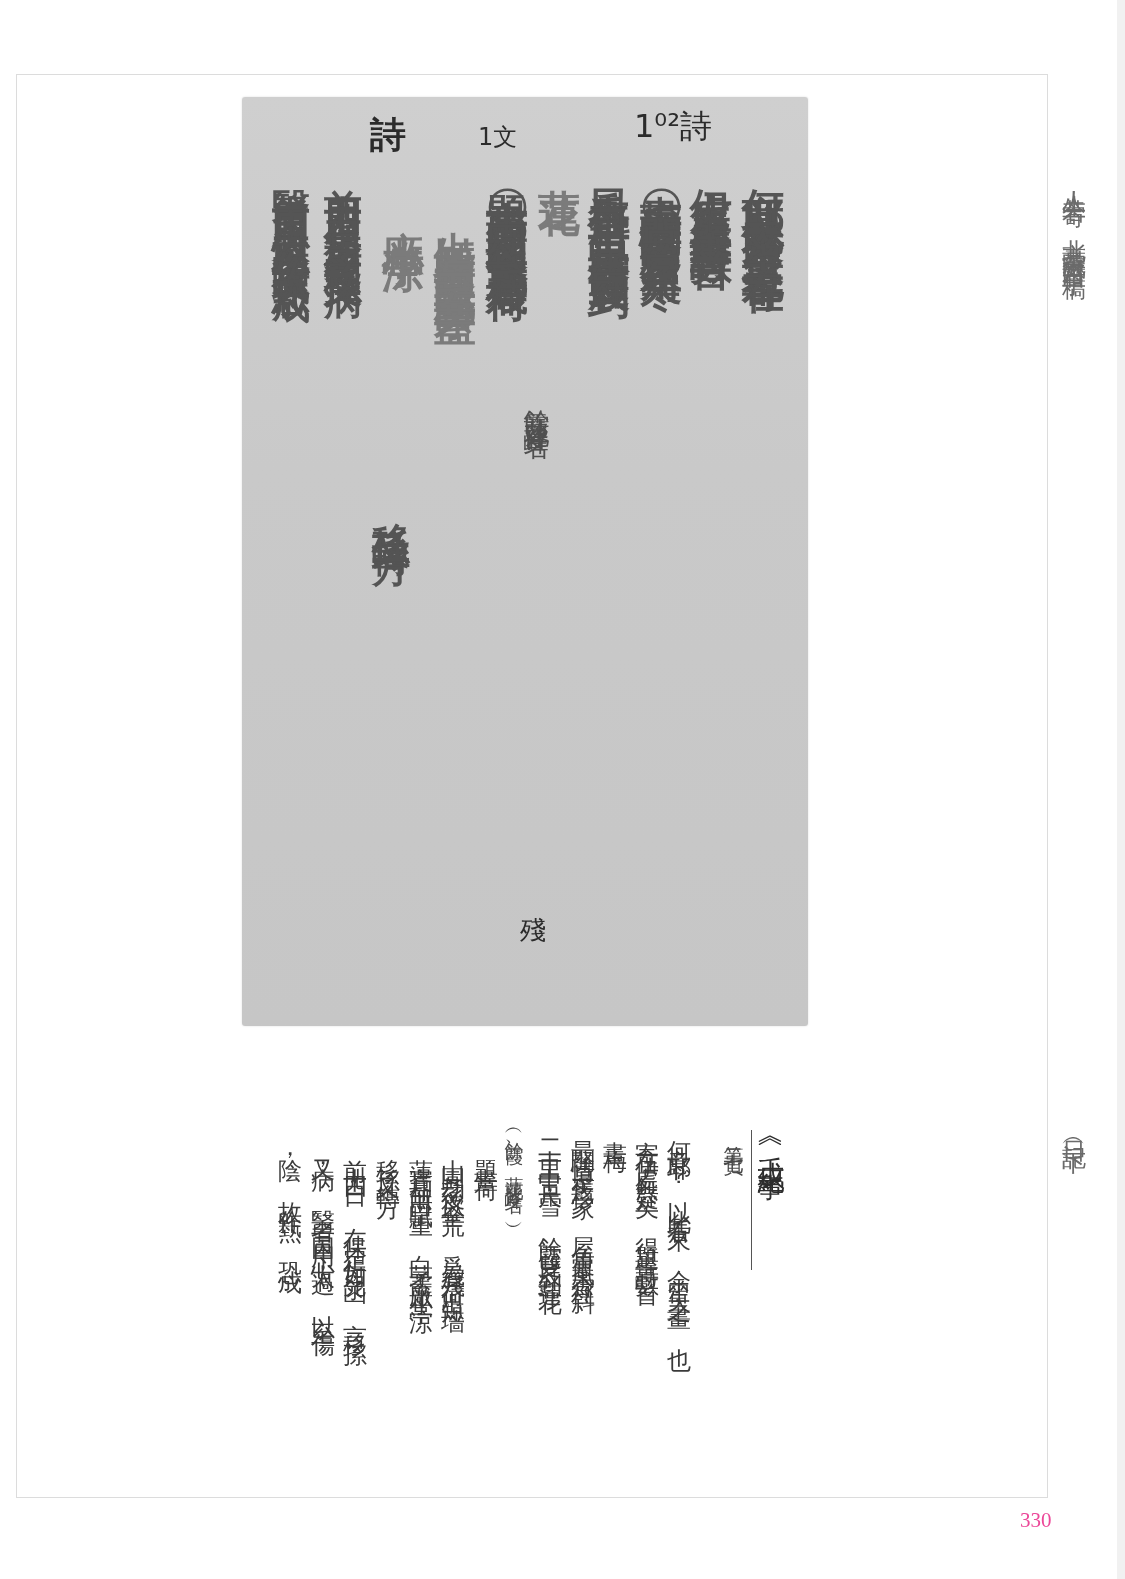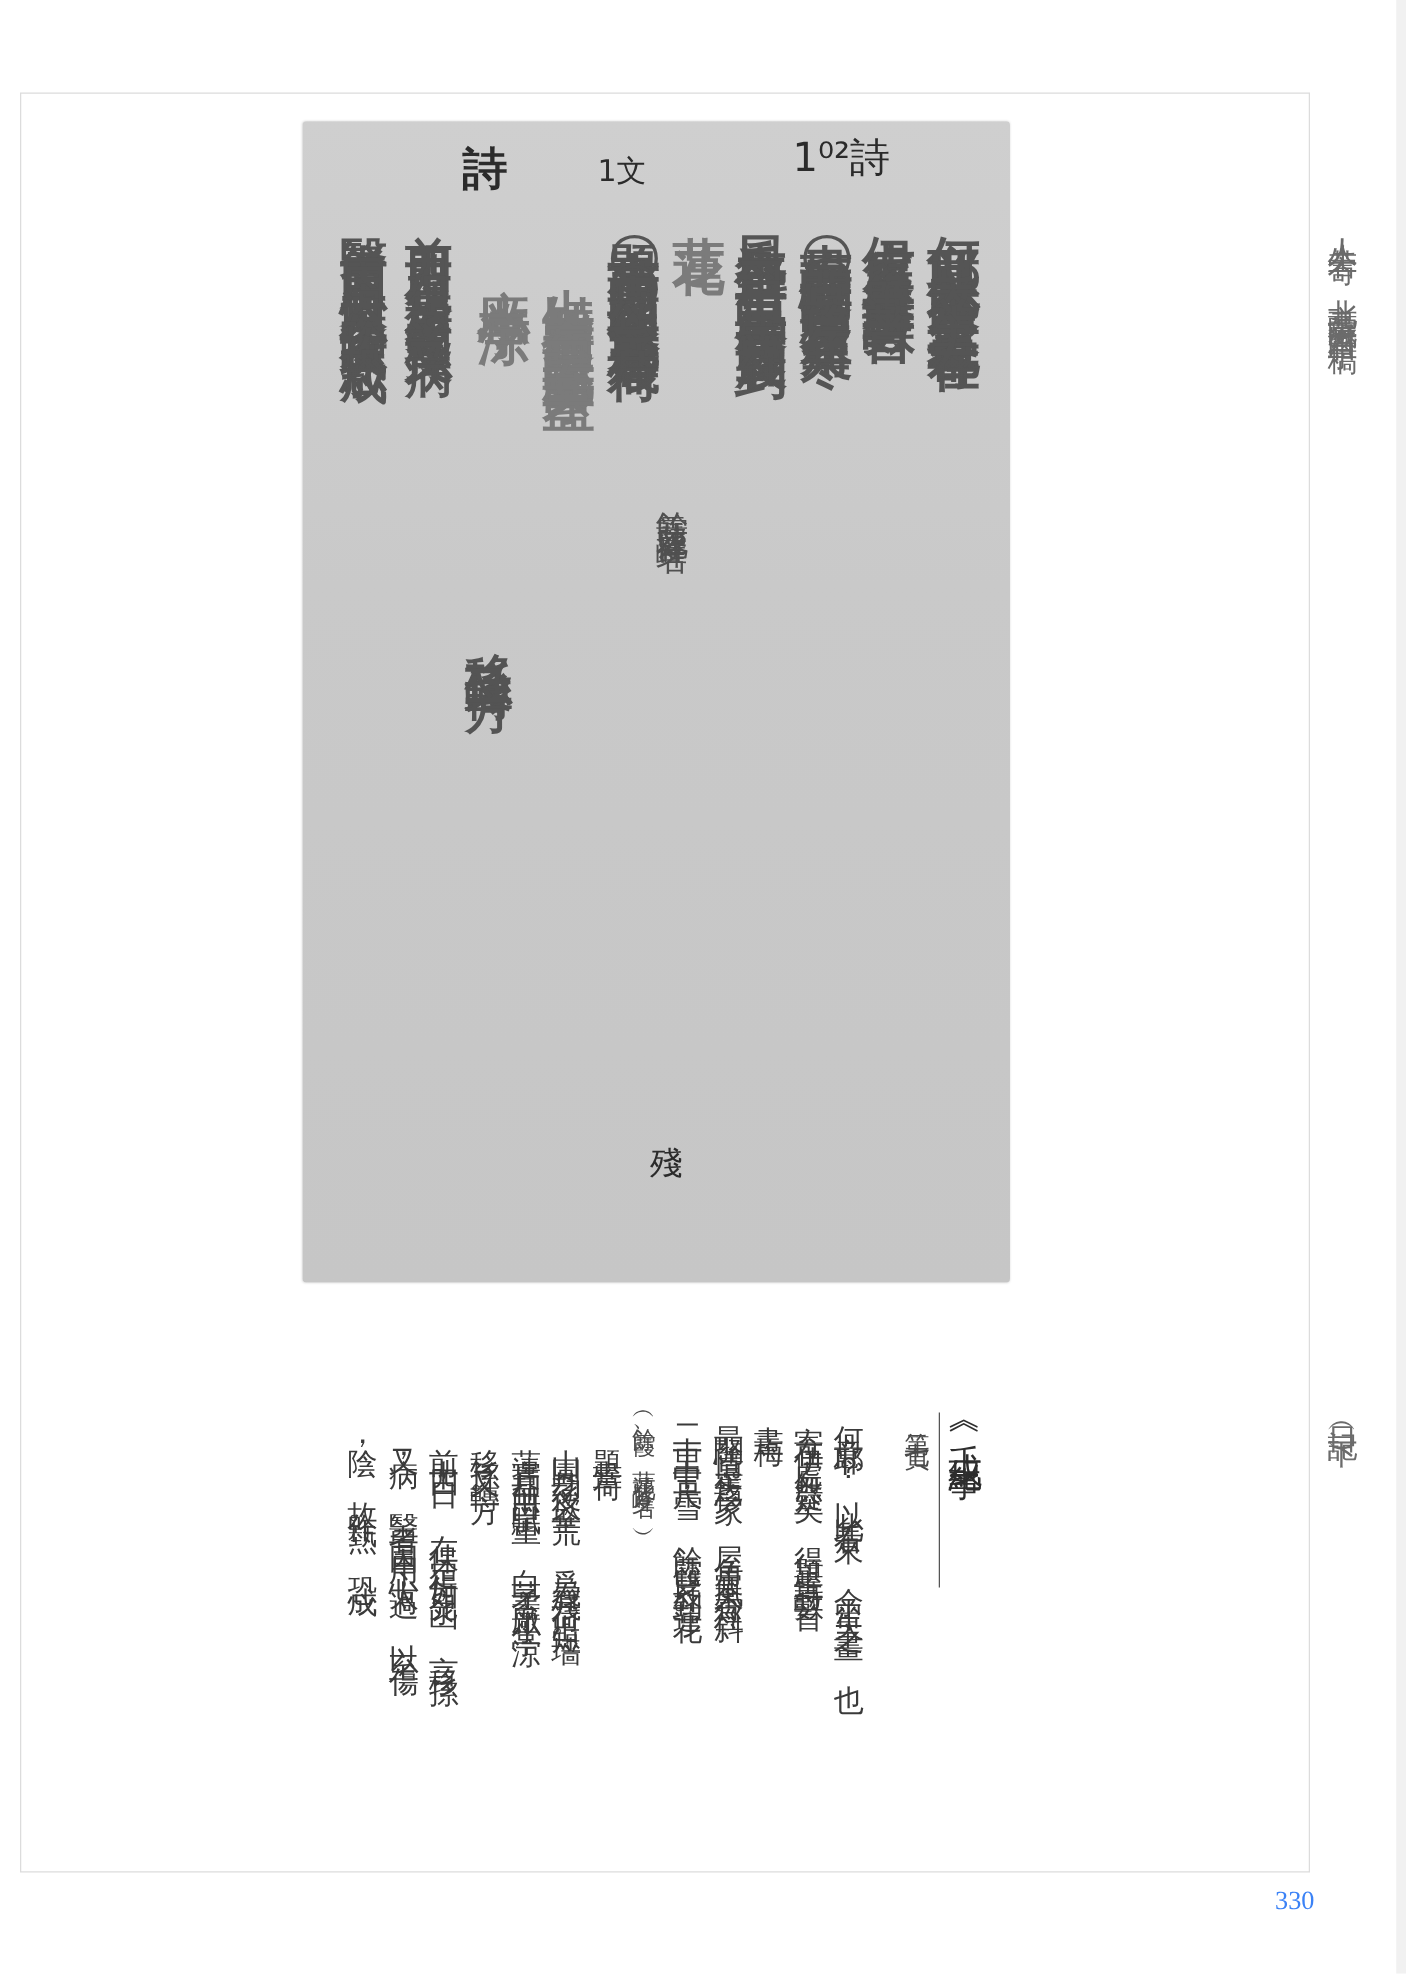--- a/index.html
+++ b/index.html
@@ -36,21 +36,21 @@
     }
 
     .vcol {
       position: absolute; top: 1122px; writing-mode: vertical-rl; text-orientation: upright;
       font-size: 24px; line-height: 1; letter-spacing: 9px; color: #3a3a3a;
     }
     .title { font-size: 27px; color: #2e2e2e; letter-spacing: 6px; top: 1128px; }
     .rule { position: absolute; left: 751px; top: 1130px; width: 1px; height: 140px; background: #555; }
     .pageref { font-size: 20px; letter-spacing: 4px; color: #4a4a4a; top: 1130px; }
     .note { font-size: 19px; letter-spacing: 5px; color: #4a4a4a; }
-    .page-num { position: absolute; left: 1020px; top: 1508px; font-size: 21px; color: #3b82f6; font-family: "Liberation Serif", serif; }
+    .page-num { position: absolute; left: 1020px; top: 1508px; font-size: 21px; color: #ec4899; font-family: "Liberation Serif", serif; }
   </style>
 </head>
 <body>
 
 <div class="page-edge"></div>
 <div class="frame"></div>
 
 <div class="manuscript">
   <span class="ms-mark" style="left:128px;top:14px;font-size:36px;font-weight:bold;">詩</span>
   <span class="ms-mark" style="left:236px;top:24px;font-size:24px;">1文</span>

